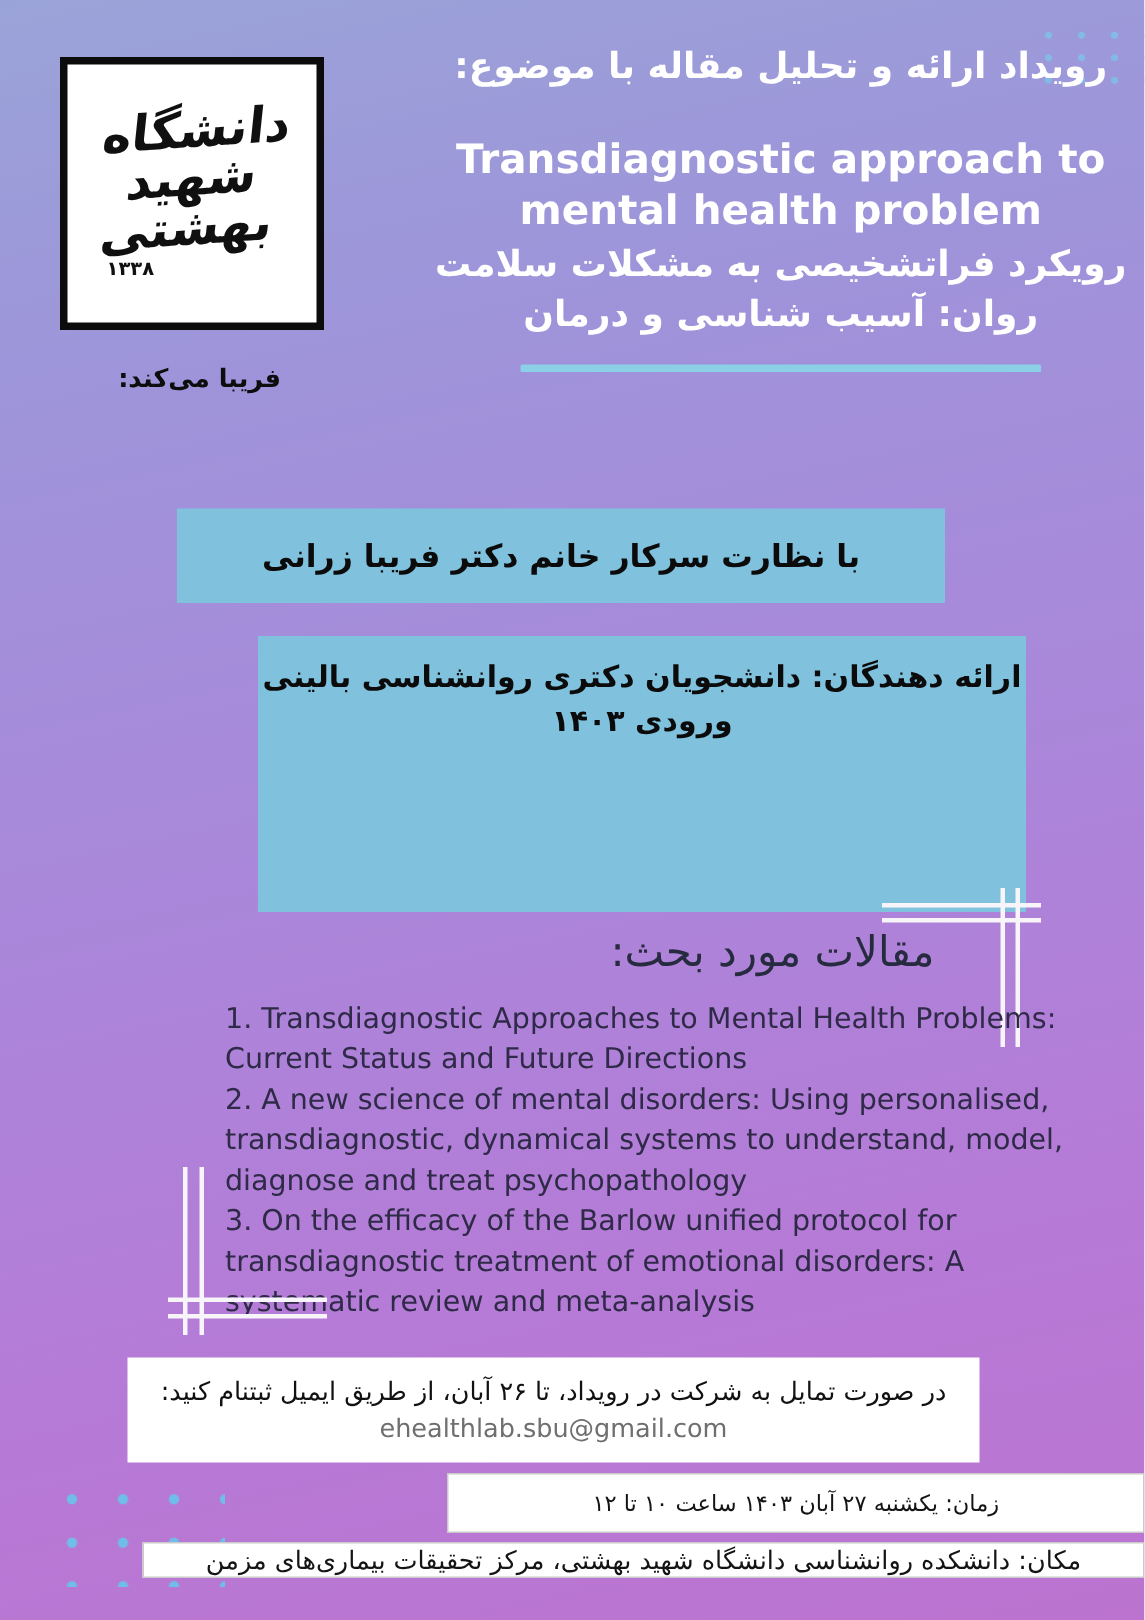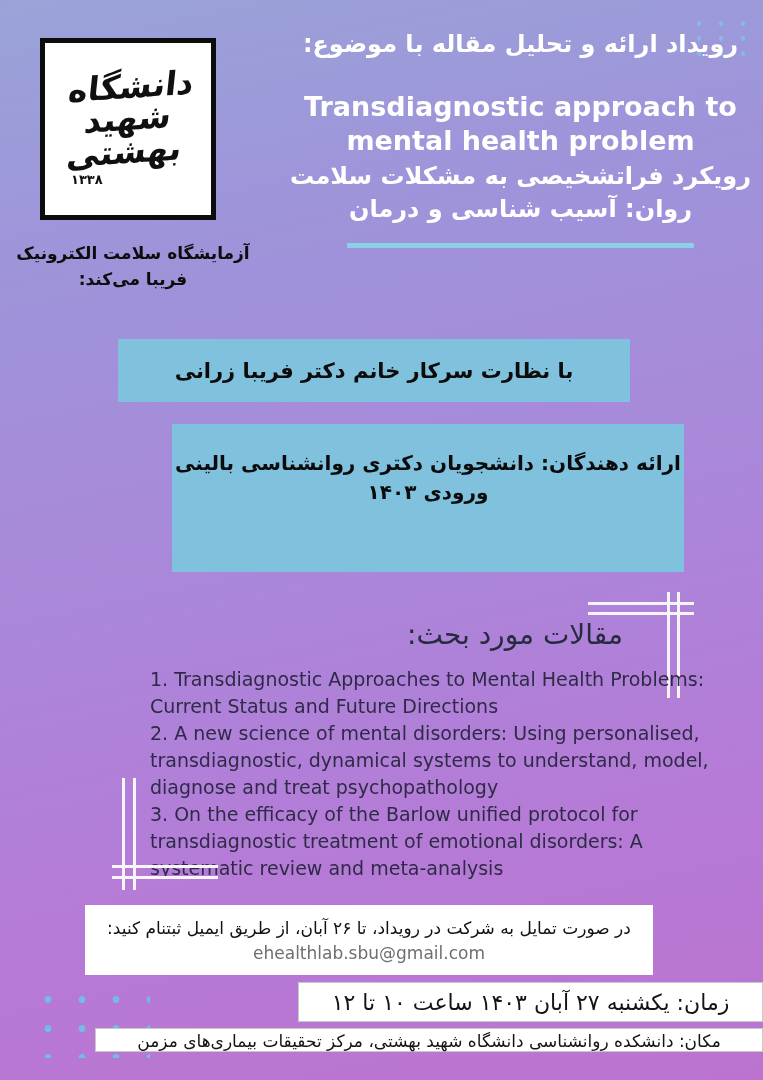--- a/index.html
+++ b/index.html
@@ -49,21 +49,21 @@
   .header{position:absolute;left:288px;top:29px;width:465px;text-align:center;color:#ffffff;}
   .header-title-fa{direction:rtl;font-weight:bold;font-size:24px;line-height:1.3;margin:0 0 30px 0;}
   .header-title-en{font-weight:bold;font-size:27px;line-height:1.25;margin:0;}
   .header-subtitle-fa{direction:rtl;font-weight:bold;font-size:24px;line-height:1.4;margin:2px 0 0 0;}
   .header-underline{width:347px;height:5px;background:#8bd0e6;margin:16px auto 0 auto;border-radius:1px;}
   
   .blue-box{position:absolute;background:#80c2dd;box-sizing:border-box;direction:rtl;text-align:center;color:#0b0b0b;}
   .supervisor-box{left:118px;top:339px;width:512px;height:63px;
     display:flex;align-items:center;justify-content:center;
     font-weight:bold;font-size:21px;}
-  .presenters-box{left:172px;top:424px;width:512px;height:148px;padding-top:25px;}
+  .presenters-box{left:172px;top:424px;width:512px;height:184px;padding-top:13px;}
   .presenters-heading{font-weight:bold;font-size:20px;line-height:1.45;margin:0;}
   .presenters-names{font-size:19px;line-height:1.5;margin:7px 0 0 0;}
   
   .decor-line{position:absolute;background:#f7f4fa;}
   .tr-h1{left:588px;top:602px;width:106px;height:3px;}
   .tr-h2{left:588px;top:612px;width:106px;height:3px;}
   .tr-v1{left:667px;top:592px;width:3px;height:106px;}
   .tr-v2{left:677px;top:592px;width:3px;height:106px;}
   .bl-v1{left:122px;top:778px;width:3px;height:112px;}
   .bl-v2{left:133px;top:778px;width:3px;height:112px;}
@@ -85,41 +85,40 @@
     display:flex;flex-direction:column;justify-content:center;align-items:center;box-sizing:border-box;
   }
   .reg-text{direction:rtl;color:#111111;font-size:17px;margin:0;line-height:1.4;}
   .reg-email{color:#6f6f6f;font-size:17px;margin:2px 0 0 0;}
   
   .bar{
     position:absolute;background:#ffffff;border:1px solid #c9c9c9;box-sizing:border-box;
     display:flex;align-items:center;justify-content:center;
     direction:rtl;color:#141414;
   }
-  .time-bar{left:298px;top:982px;width:465px;height:40px;font-size:22px;}
+  .time-bar{left:298px;top:982px;width:465px;height:40px;font-size:15px;}
   .location-bar{left:95px;top:1028px;width:668px;height:24px;font-size:17px;align-items:flex-end;}
 </style>
 </head>
 <body>
 
 <div class="poster">
 
   <div class="dots dots-tr"></div>
   <div class="dots dots-bl"></div>
 
   <div class="logo-box">
     <div class="logo-callig">
       <span>دانشگاه</span>
       <span>شهید</span>
       <span>بهشتی</span>
     </div>
     <div class="logo-year">۱۳۳۸</div>
   </div>
   <div class="logo-caption">
-    <div>آزمایشگاه سلامت الکترونیک</div>
     <div>فریبا می‌کند:</div>
   </div>
 
   <div class="header">
     <p class="header-title-fa">رویداد ارائه و تحلیل مقاله با موضوع:</p>
     <p class="header-title-en">
       <span>Transdiagnostic approach to</span><br>
       <span>mental health problem</span>
     </p>
     <p class="header-subtitle-fa">

